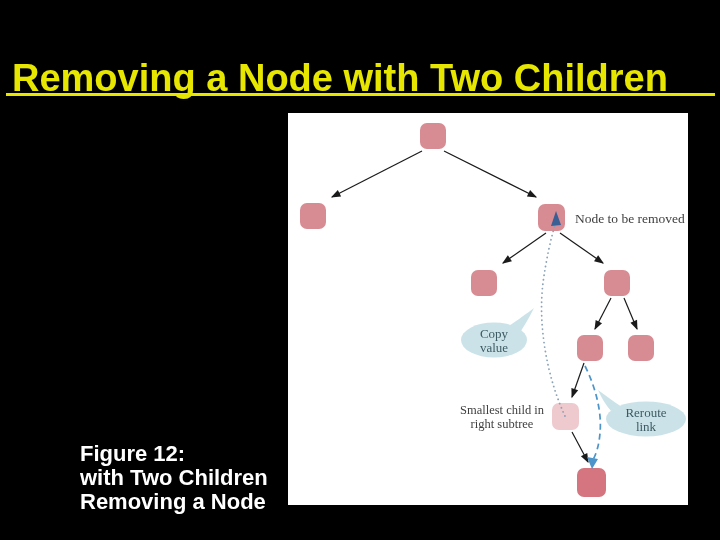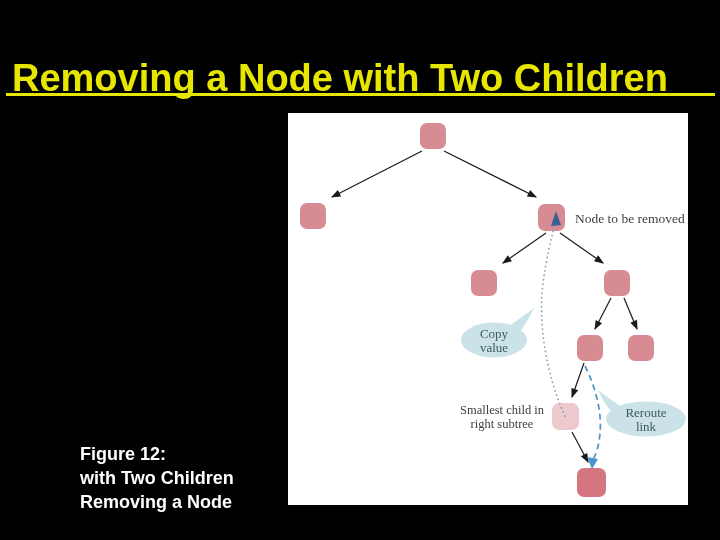--- a/index.html
+++ b/index.html
@@ -3,21 +3,21 @@
 <meta charset="utf-8">
 <style>
   html,body{margin:0;padding:0;background:#000;}
   .slide{position:relative;width:720px;height:540px;background:#000;overflow:hidden;
          font-family:"Liberation Sans",sans-serif;}
   .title{position:absolute;left:12px;top:57px;font-size:38px;font-weight:bold;
          color:#e6e600;white-space:nowrap;letter-spacing:0px;}
   .title-rule{position:absolute;left:6px;top:93px;width:709px;height:3px;background:#e6e600;}
   .figure-panel{position:absolute;left:288px;top:113px;width:400px;height:392px;background:#ffffff;}
   .figure-panel svg{position:absolute;left:0;top:0;}
-  .caption{position:absolute;left:80px;top:442px;color:#ffffff;font-size:18px;
+  .caption{position:absolute;left:80px;top:442px;color:#ffffff;font-size:22px;
            font-weight:bold;line-height:24px;}
   .diagram-label{font-family:"Liberation Serif","DejaVu Serif",serif;fill:#3f3f3f;}
   .bubble-label{font-family:"Liberation Serif","DejaVu Serif",serif;fill:#3d5a63;}
 </style>
 </head>
 <body>
 
 <div class="slide">
 
   <div class="title">Removing a Node with Two Children</div>

